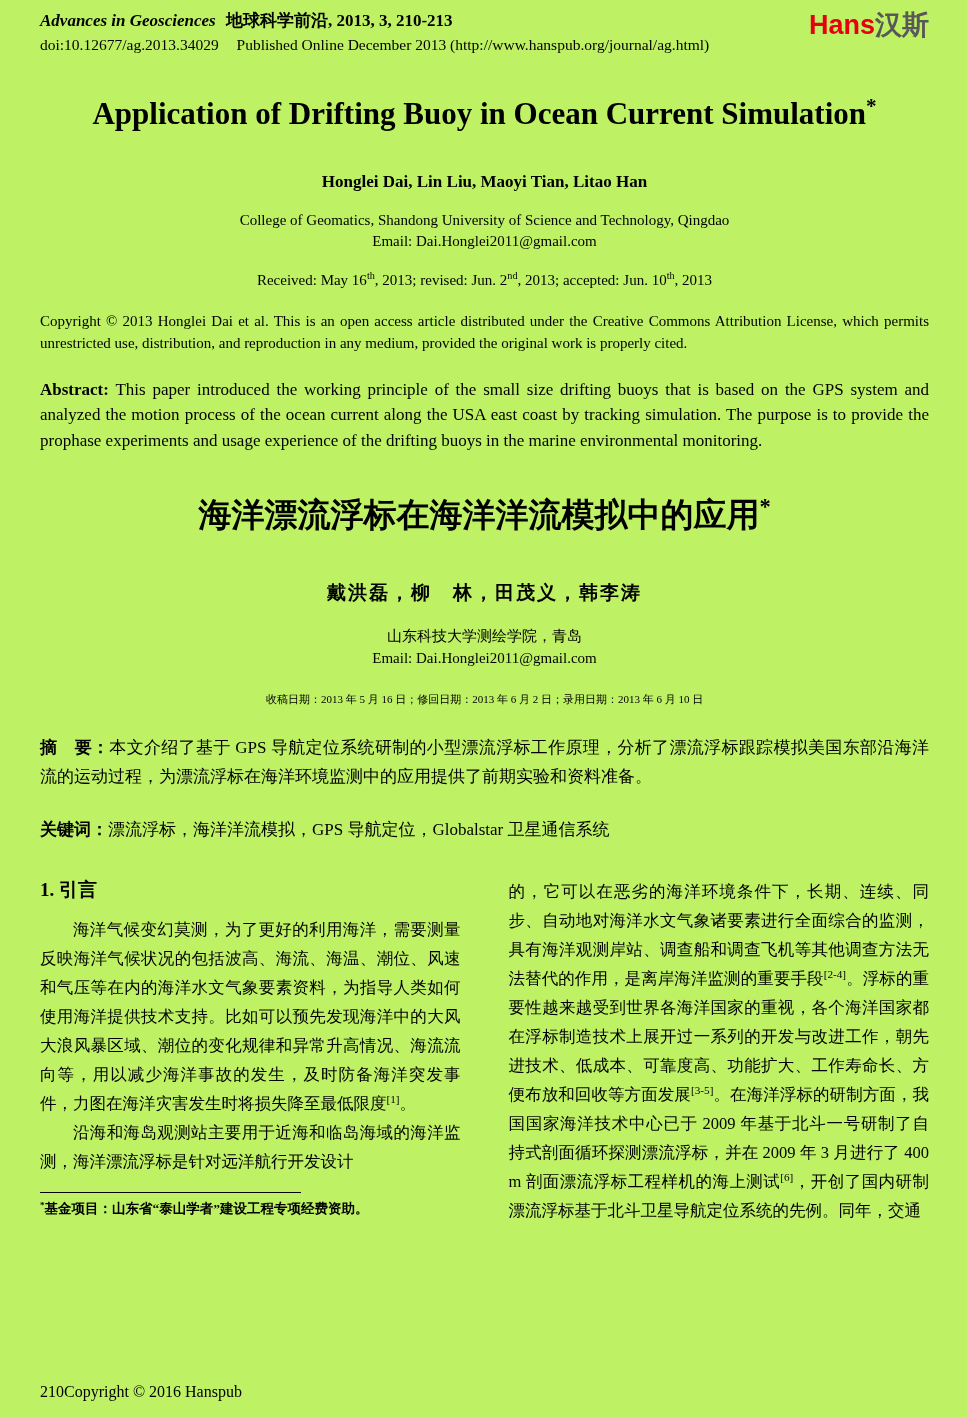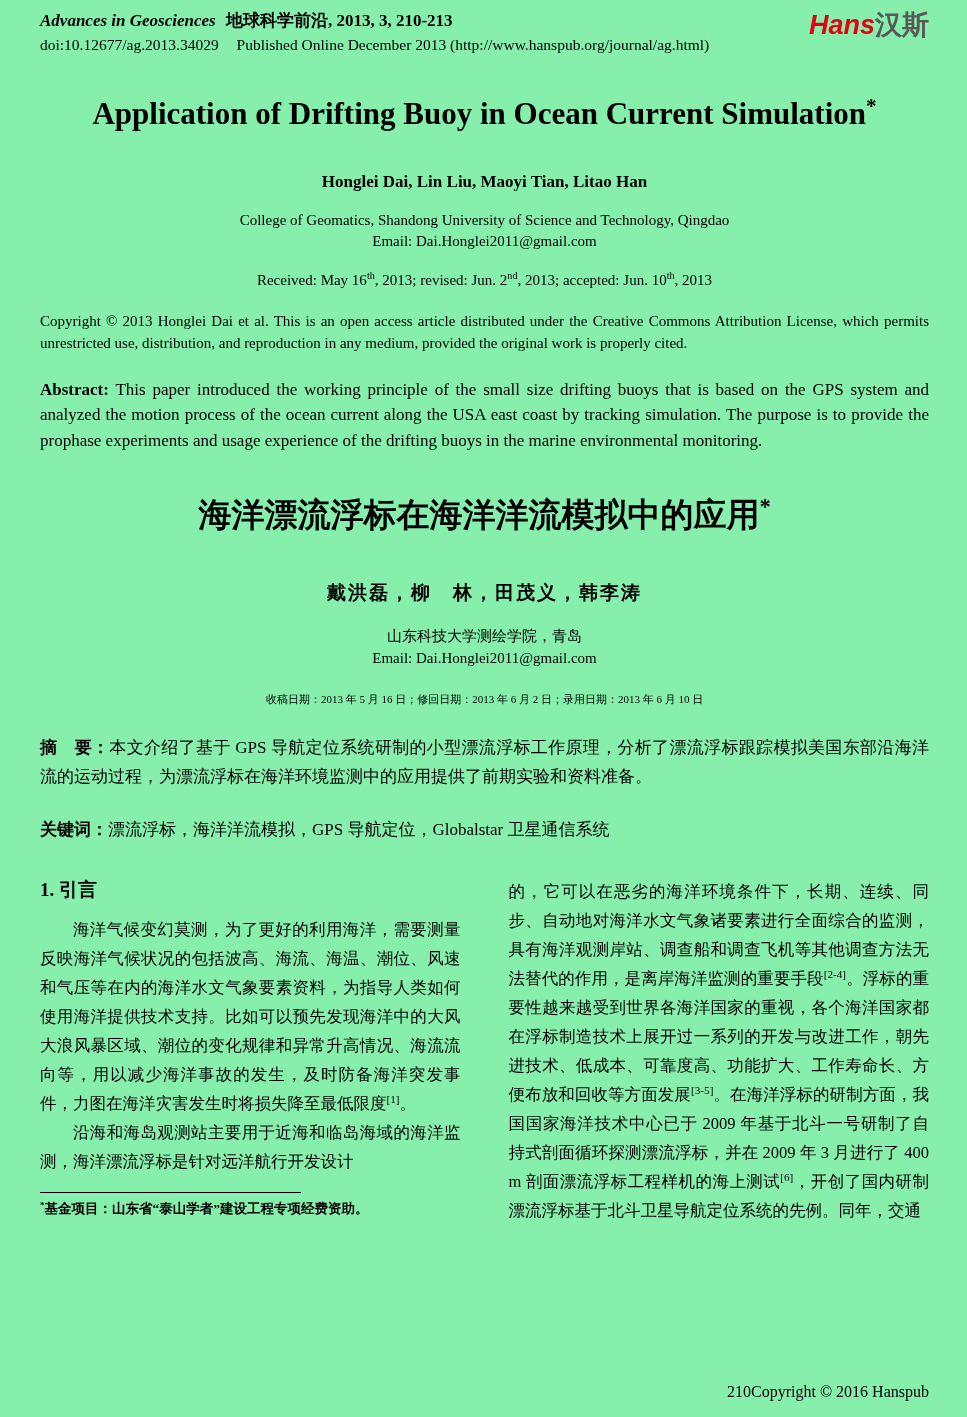--- a/index.html
+++ b/index.html
@@ -1,33 +1,33 @@
 <!DOCTYPE html>
 <html><head>
 <meta charset="utf-8">
 <style>
   html, body { margin:0; padding:0; background:#ffffff; }
   .page {
     width:967px; height:1417px; box-sizing:border-box;
     padding:10px 38px 0 40px; position:relative; overflow:hidden;
-    background:#86efac; color:#000;
+    background:#bef264; color:#000;
     font-family:"Liberation Serif","DejaVu Serif",serif;
   }
   sup { font-size:68%; line-height:0; }
 
   
   .journal-header { display:flex; justify-content:space-between; align-items:flex-start; }
   .journal-line { font-size:17px; line-height:1.3; }
   .journal-name { font-weight:bold; font-style:italic; }
   .journal-info { font-weight:bold; margin-left:6px; }
   .doi-line { font-size:15.5px; margin-top:4px; }
   .doi-published { margin-left:14px; }
   .logo { font-size:27px; font-weight:bold; line-height:1; margin-top:2px; white-space:nowrap;
           font-family:"Liberation Sans","DejaVu Sans",sans-serif; }
-  .logo-en { color:#e60012; font-style:italic; }
+  .logo-en { color:#e60012; }
   .logo-cn { color:#595757; }
 
   
   .en-title { text-align:center; font-size:31px; font-weight:bold; margin:42px 0 0; }
   .en-authors { text-align:center; font-size:17px; font-weight:bold; margin:40px 0 0; }
   .affil-block { text-align:center; font-size:15px; margin:18px 0 0; line-height:1.4; }
   .received { text-align:center; font-size:15px; margin:20px 0 0; }
   .copyright-note { font-size:15px; margin:22px 0 0; text-align:justify; line-height:1.45; }
   .abstract { font-size:17px; margin:22px 0 0; text-align:justify; line-height:1.5; }
   .keywords { font-size:17px; margin:20px 0 0; padding-left:92px; text-indent:-92px; line-height:1.5; }
@@ -47,21 +47,21 @@
   .section-heading { font-size:19px; font-weight:bold; margin:0 0 12px; }
   .cn-para { font-size:16.5px; line-height:29px; text-align:justify; margin:0; }
   .cn-para + .cn-para { margin-top:0; }
   .indent { text-indent:2em; }
 
   .footnote { margin-top:16px; }
   .footnote-rule { width:62%; border-top:1px solid #000; margin-bottom:6px; }
   .footnote-text { font-size:13.5px; margin:0; line-height:1.5;font-weight:bold; }
 
   .page-footer { position:absolute; left:40px; right:38px; bottom:16px;
-                 display:flex; justify-content:flex-end; font-size:16px; }
+                 display:flex; justify-content:flex-start; font-size:16px; }
 </style>
 </head>
 <body>
 
 <div class="page">
 
   <div class="journal-header">
     <div class="header-left">
       <div class="journal-line">
         <span class="journal-name">Advances in Geosciences</span>

